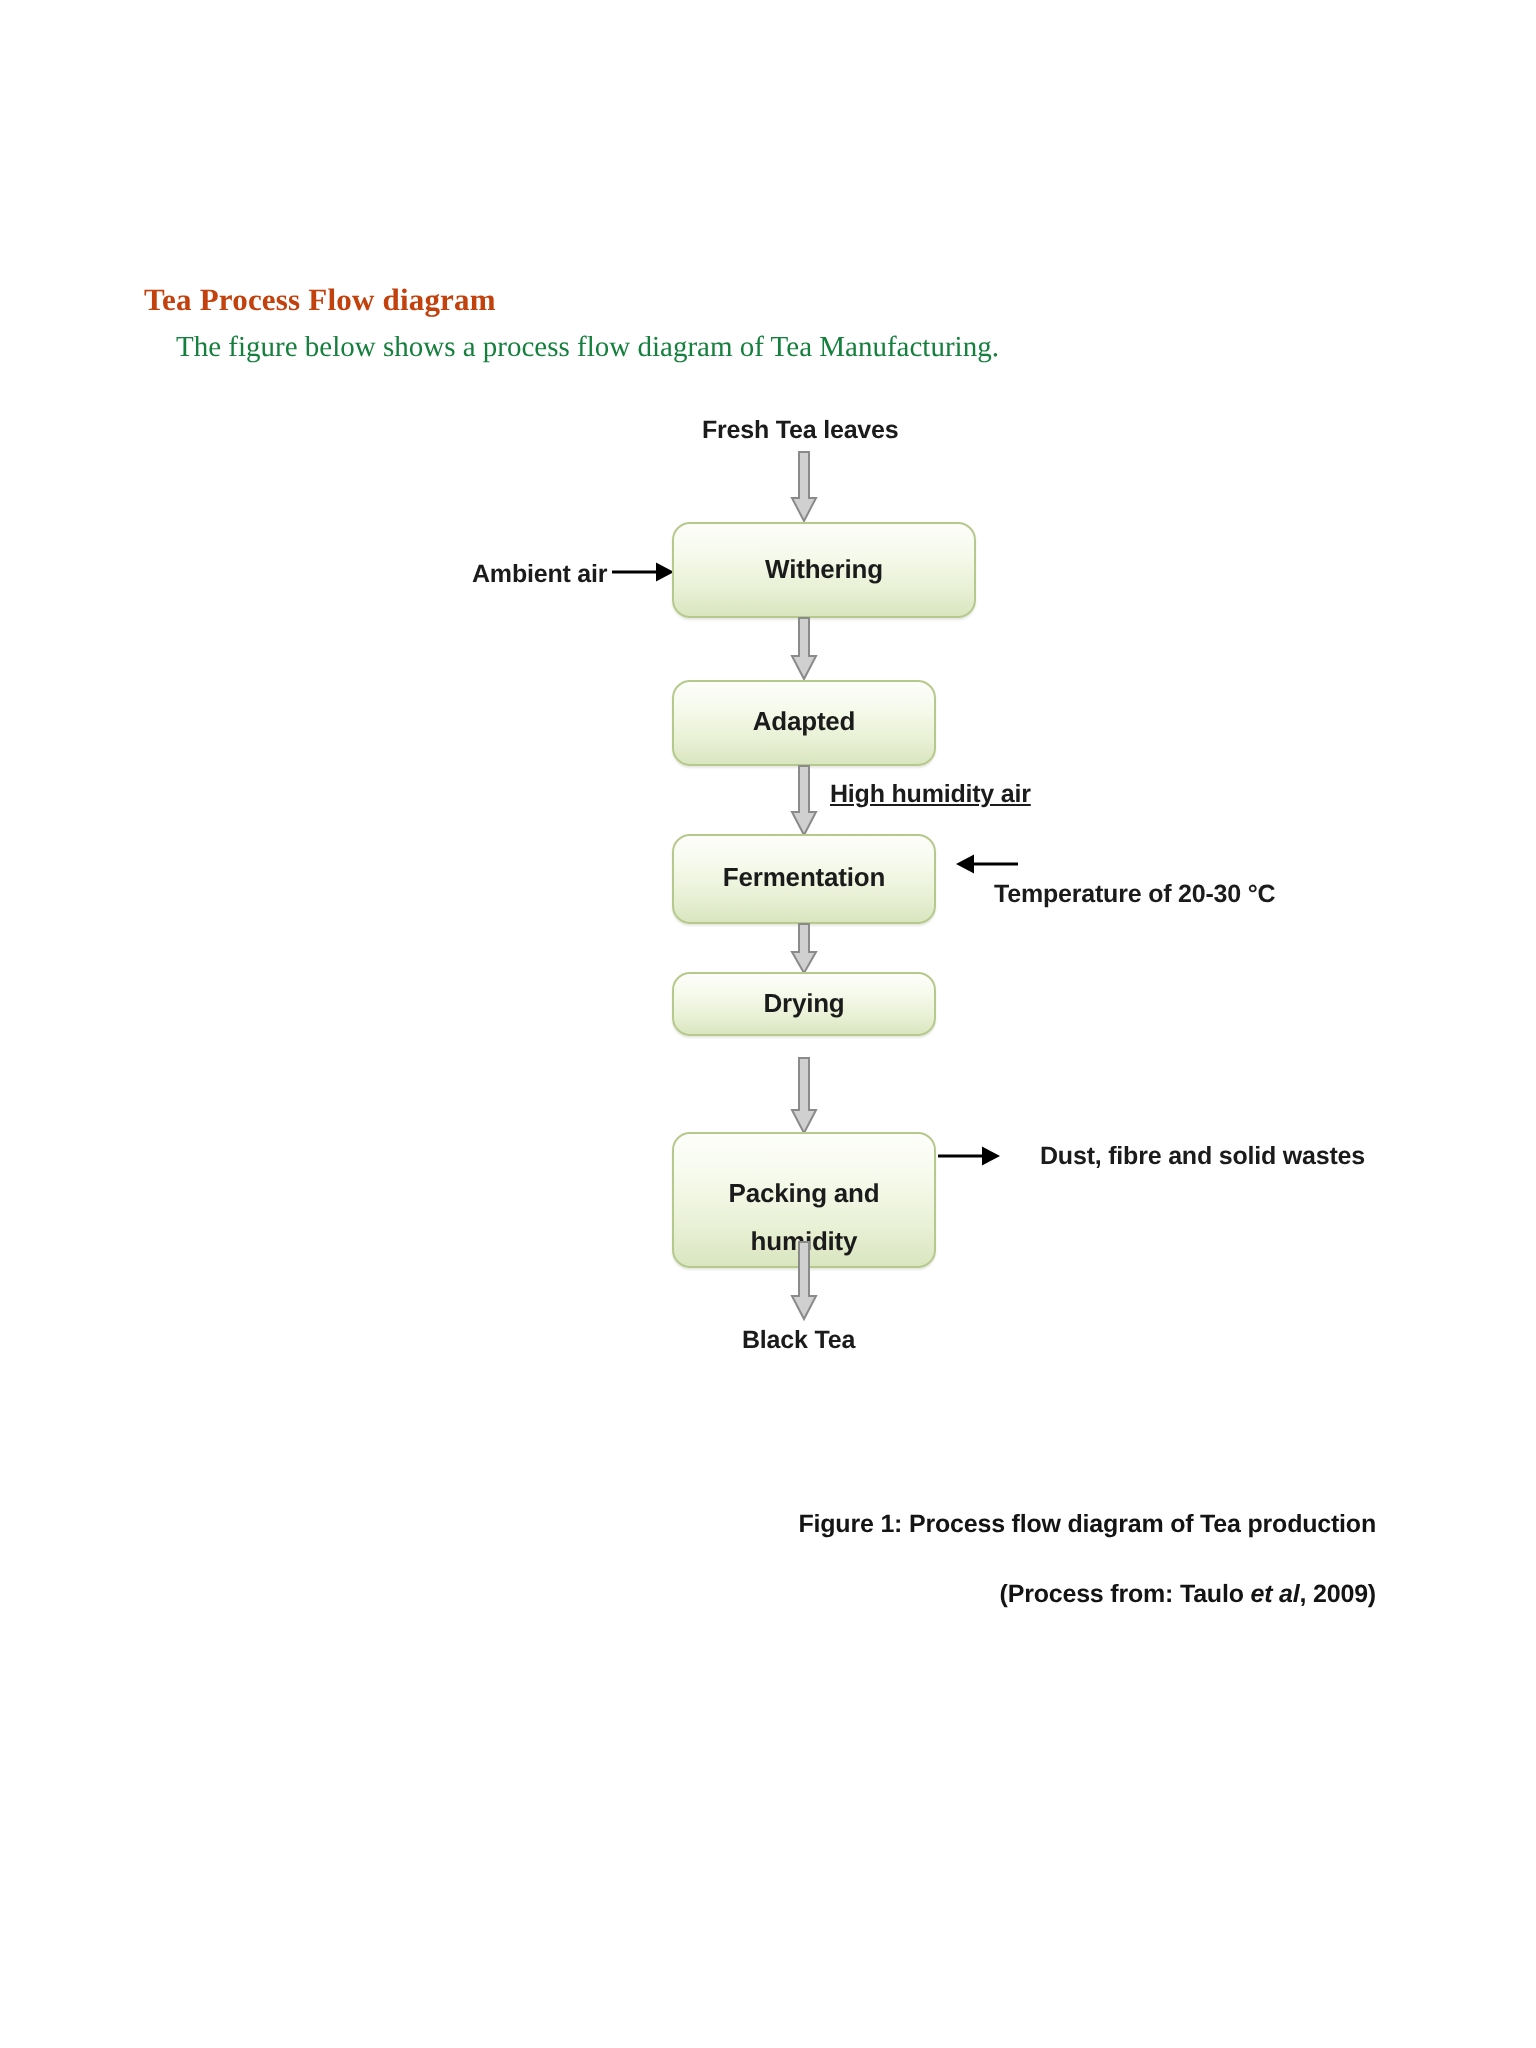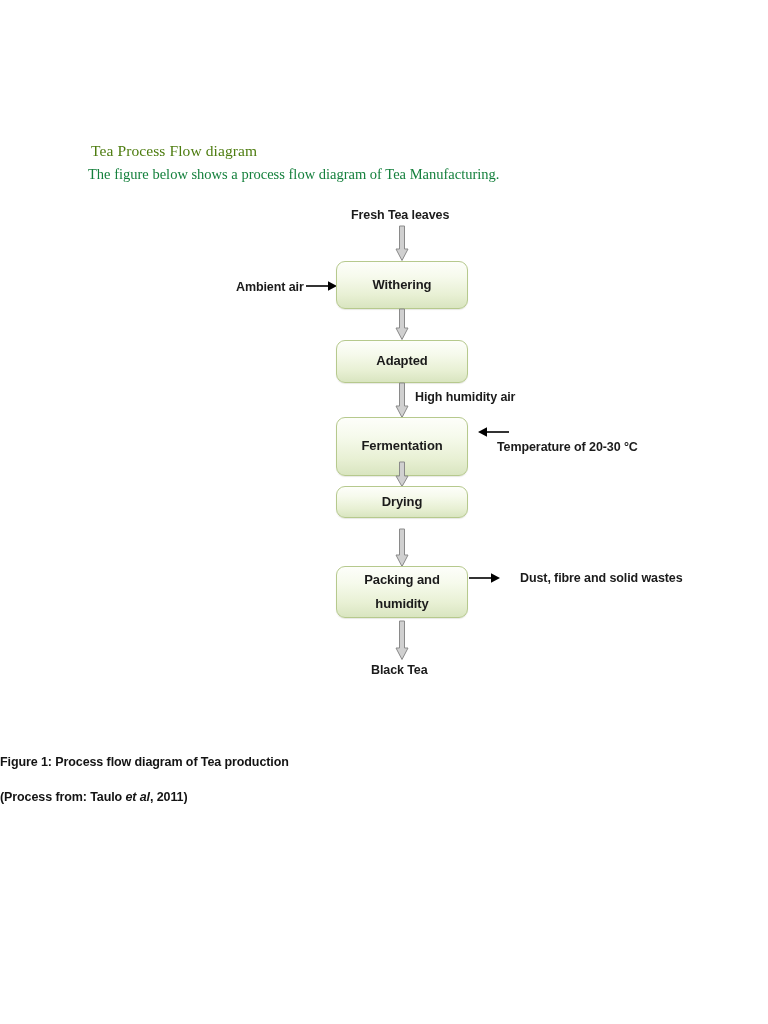--- a/index.html
+++ b/index.html
@@ -19,26 +19,26 @@
   }
 
   .page {
     position: absolute;
     inset: 0;
   }
 
   
   .doc-heading {
     position: absolute;
-    left: 91px;
+    left: 72px;
     top: 142px;
     font-family: "Liberation Serif", "DejaVu Serif", serif;
     font-size: 15.5px;
-    font-weight: normal;
-    color: #4d7c0f;
+    font-weight: bold;
+    color: #c2410c;
     letter-spacing: 0.1px;
     white-space: nowrap;
   }
   .doc-intro {
     position: absolute;
     left: 88px;
     top: 166px;
     font-family: "Liberation Serif", "DejaVu Serif", serif;
     font-size: 14.5px;
     font-weight: normal;
@@ -97,21 +97,21 @@
   
   .line-arrow {
     position: absolute;
   }
   .line-arrow svg { display: block; overflow: visible; }
 
   
   .caption {
     position: absolute;
     width: 688px;
-    text-align: left;
+    text-align: right;
     font-family: "Liberation Sans", "DejaVu Sans", sans-serif;
     font-weight: bold;
     font-size: 12.5px;
     color: #141414;
     letter-spacing: -0.1px;
   }
   .caption-1 { top: 755px; }
   .caption-2 { top: 790px; }
   .caption em { }
 </style>
@@ -135,39 +135,39 @@
     </div>
 
     <div class="diag-label" style="left:220px; top:280px;">Ambient air</div>
     <div class="line-arrow" style="left:290px; top:279px;">
       <svg width="32" height="14" viewBox="0 0 32 14">
         <line x1="0" y1="7" x2="23" y2="7" stroke="#000000" stroke-width="1.6"></line>
         <path d="M22 2.2 L31 7 L22 11.8 Z" fill="#000000"></path>
       </svg>
     </div>
 
-    <div class="proc-box" style="left:320px; top:261px; width:132px; height:48px;">Withering</div>
+    <div class="proc-box" style="left:320px; top:261px; width:152px; height:48px;">Withering</div>
 
     <div class="block-arrow" style="left:379px; top:309px; height:32px;">
       <svg width="14" height="32" viewBox="0 0 14 32">
         <path d="M4.5 0 L9.5 0 L9.5 19 L13 19 L7 30.5 L1 19 L4.5 19 Z" fill="#d0d0d0" stroke="#8a8a8a" stroke-width="1"></path>
       </svg>
     </div>
 
     <div class="proc-box" style="left:320px; top:340px; width:132px; height:43px;">Adapted</div>
 
     <div class="block-arrow" style="left:379px; top:383px; height:36px;">
       <svg width="14" height="36" viewBox="0 0 14 36">
         <path d="M4.5 0 L9.5 0 L9.5 23 L13 23 L7 34.5 L1 23 L4.5 23 Z" fill="#d0d0d0" stroke="#8a8a8a" stroke-width="1"></path>
       </svg>
     </div>
 
-    <div class="diag-label" style="left:399px; top:390px;">High humidity air</div>
-
-    <div class="proc-box" style="left:320px; top:417px; width:132px; height:59px;">Fermentation</div>
+    <div class="diag-label" style="left:399px; top:390px;text-decoration:underline;">High humidity air</div>
+
+    <div class="proc-box" style="left:320px; top:417px; width:132px; height:45px;">Fermentation</div>
 
     <div class="line-arrow" style="left:461px; top:425px;">
       <svg width="32" height="14" viewBox="0 0 32 14">
         <line x1="9" y1="7" x2="32" y2="7" stroke="#000000" stroke-width="1.6"></line>
         <path d="M10 2.2 L1 7 L10 11.8 Z" fill="#000000"></path>
       </svg>
     </div>
     <div class="diag-label" style="left:481px; top:424px;margin-top:16px;">Temperature of 20-30 °C</div>
 
     <div class="block-arrow" style="left:379px; top:462px; height:26px;">
@@ -177,21 +177,21 @@
     </div>
 
     <div class="proc-box" style="left:320px; top:486px; width:132px; height:32px;">Drying</div>
 
     <div class="block-arrow" style="left:379px; top:529px; height:39px;">
       <svg width="14" height="39" viewBox="0 0 14 39">
         <path d="M4.5 0 L9.5 0 L9.5 26 L13 26 L7 37.5 L1 26 L4.5 26 Z" fill="#d0d0d0" stroke="#8a8a8a" stroke-width="1"></path>
       </svg>
     </div>
 
-    <div class="proc-box two-line" style="left:320px; top:566px; width:132px; height:52px;">
+    <div class="proc-box two-line" style="left:320px; top:566px; width:132px; height:68px;align-items:flex-end;">
       <div>
         <div>Packing and</div>
         <div>humidity</div>
       </div>
     </div>
 
     <div class="line-arrow" style="left:453px; top:571px;">
       <svg width="32" height="14" viewBox="0 0 32 14">
         <line x1="0" y1="7" x2="23" y2="7" stroke="#000000" stroke-width="1.6"></line>
         <path d="M22 2.2 L31 7 L22 11.8 Z" fill="#000000"></path>
@@ -205,16 +205,16 @@
       </svg>
     </div>
 
     <div class="diag-label" style="left:355px; top:663px;">Black Tea</div>
 
   </div>
 
   <div class="caption caption-1">Figure 1: Process flow diagram of Tea production</div>
 
   <div class="caption caption-2">
-    <span>(Process from: Taulo </span><em>et al</em><span>, 2011)</span>
+    <span>(Process from: Taulo </span><em>et al</em><span>, 2009)</span>
   </div>
 
 </div>
 
 </body></html>

